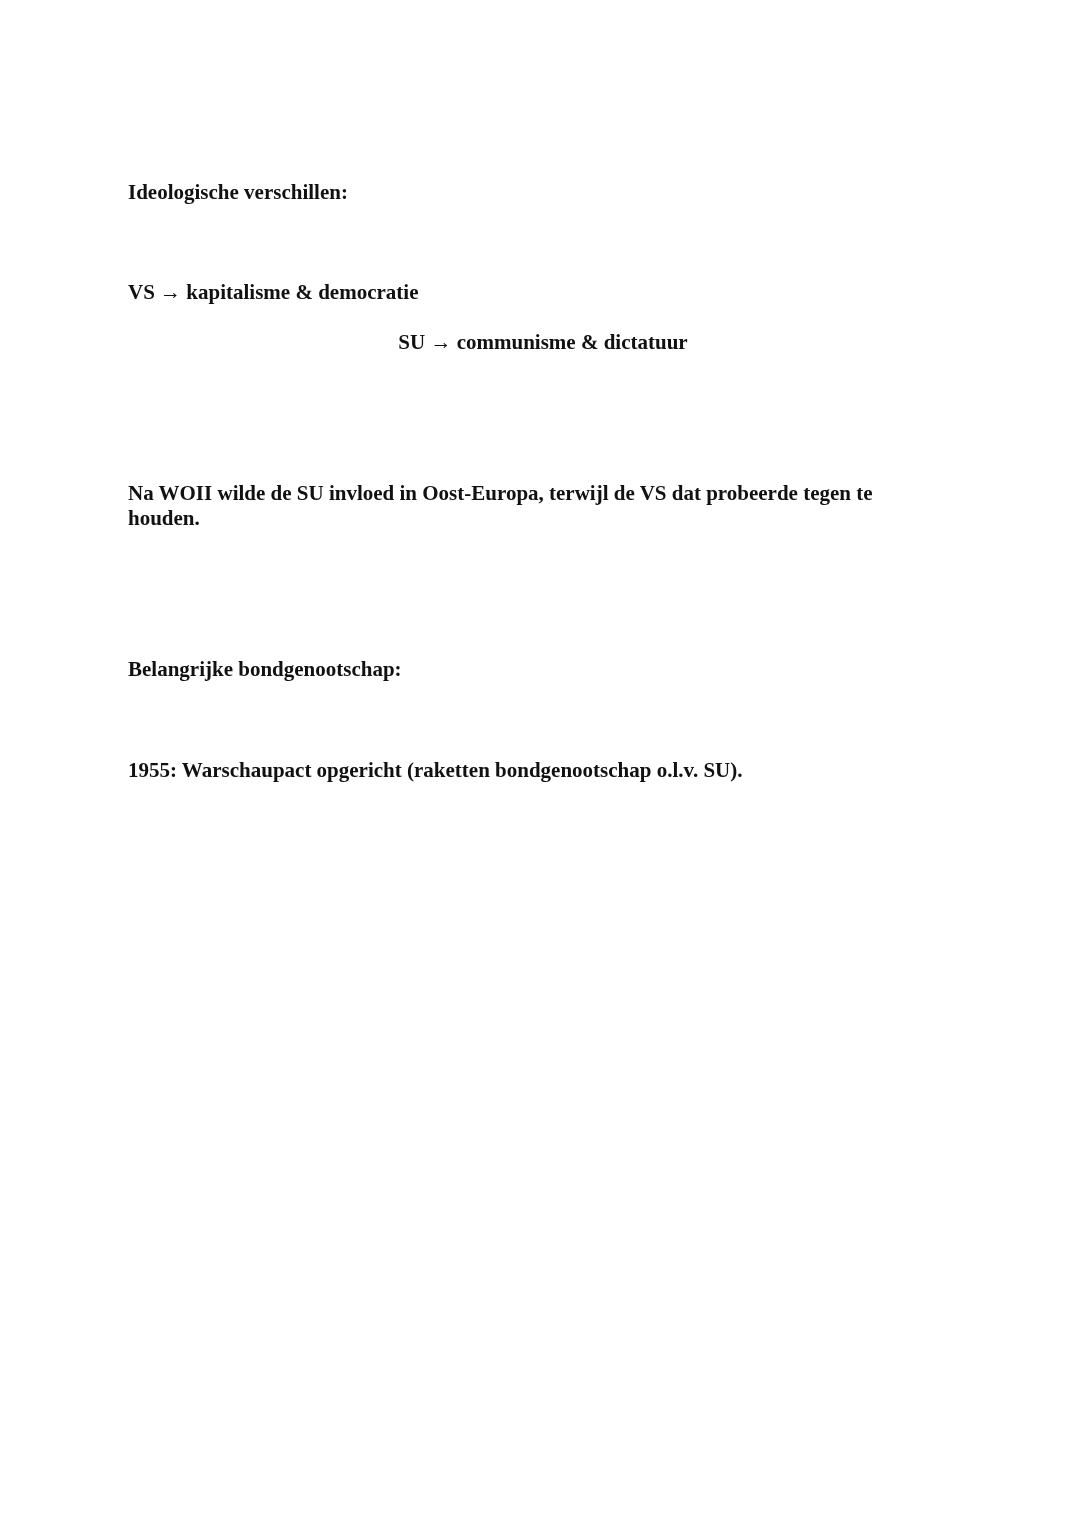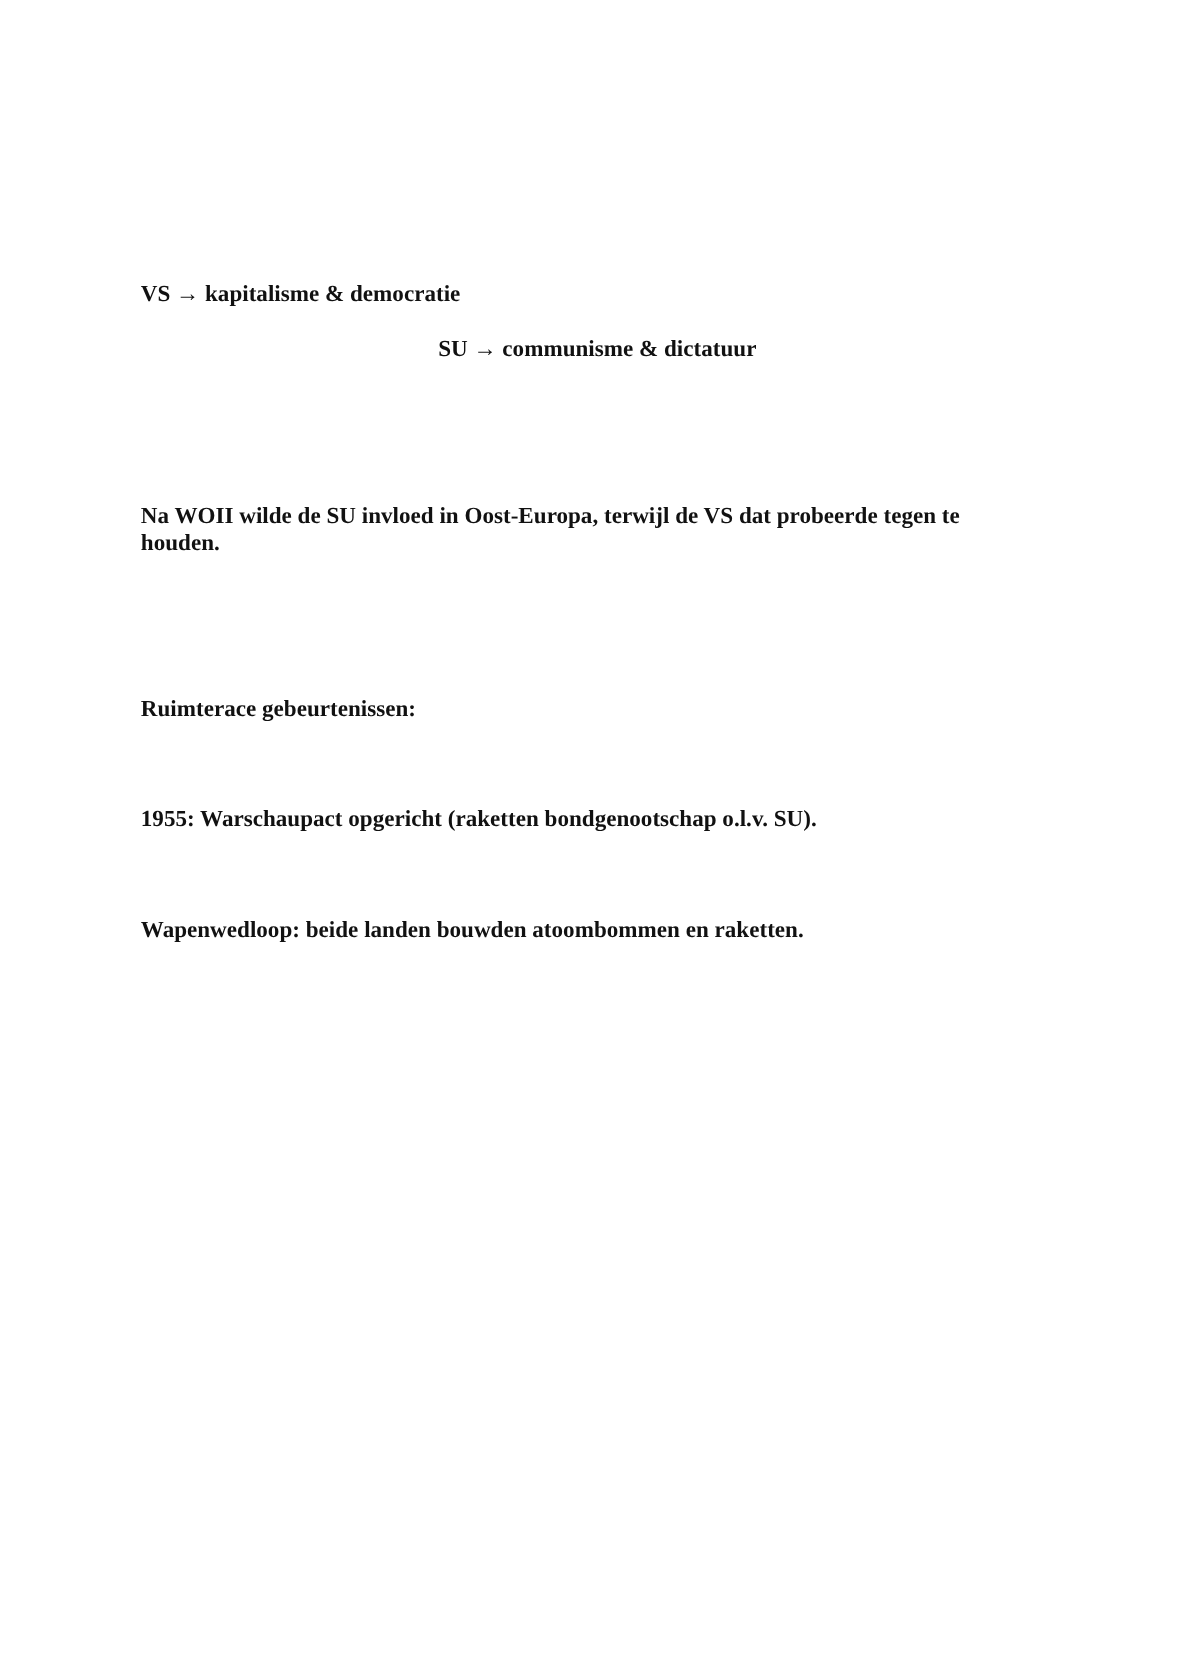--- a/index.html
+++ b/index.html
@@ -33,31 +33,31 @@
   
   .gap-1 { margin-top: 25px; text-align: center; }   
   .gap-3 { margin-top: 75px; }   
   .gap-5 { margin-top: 126px; }  
 </style>
 </head>
 <body>
 
 <div class="page">
 
+  <p class="para">Ideologische verschillen:</p>
 
   <p class="para gap-3">VS → kapitalisme &amp; democratie</p>
 
   <p class="para gap-1">SU → communisme &amp; dictatuur</p>
 
   <p class="para gap-5">Na WOII wilde de SU invloed in Oost-Europa, terwijl de VS dat probeerde tegen te
 houden.</p>
 
-  <p class="para gap-5">Ruimterace gebeurtenissen:</p>
+  <p class="para gap-5">Belangrijke bondgenootschap:</p>
 
 
   <p class="para gap-3">1955: Warschaupact opgericht (raketten bondgenootschap o.l.v. SU).</p>
 
-  <p class="para gap-3">Wapenwedloop: beide landen bouwden atoombommen en raketten.</p>
 
 
 
 
 </div>
 
 </body></html>

